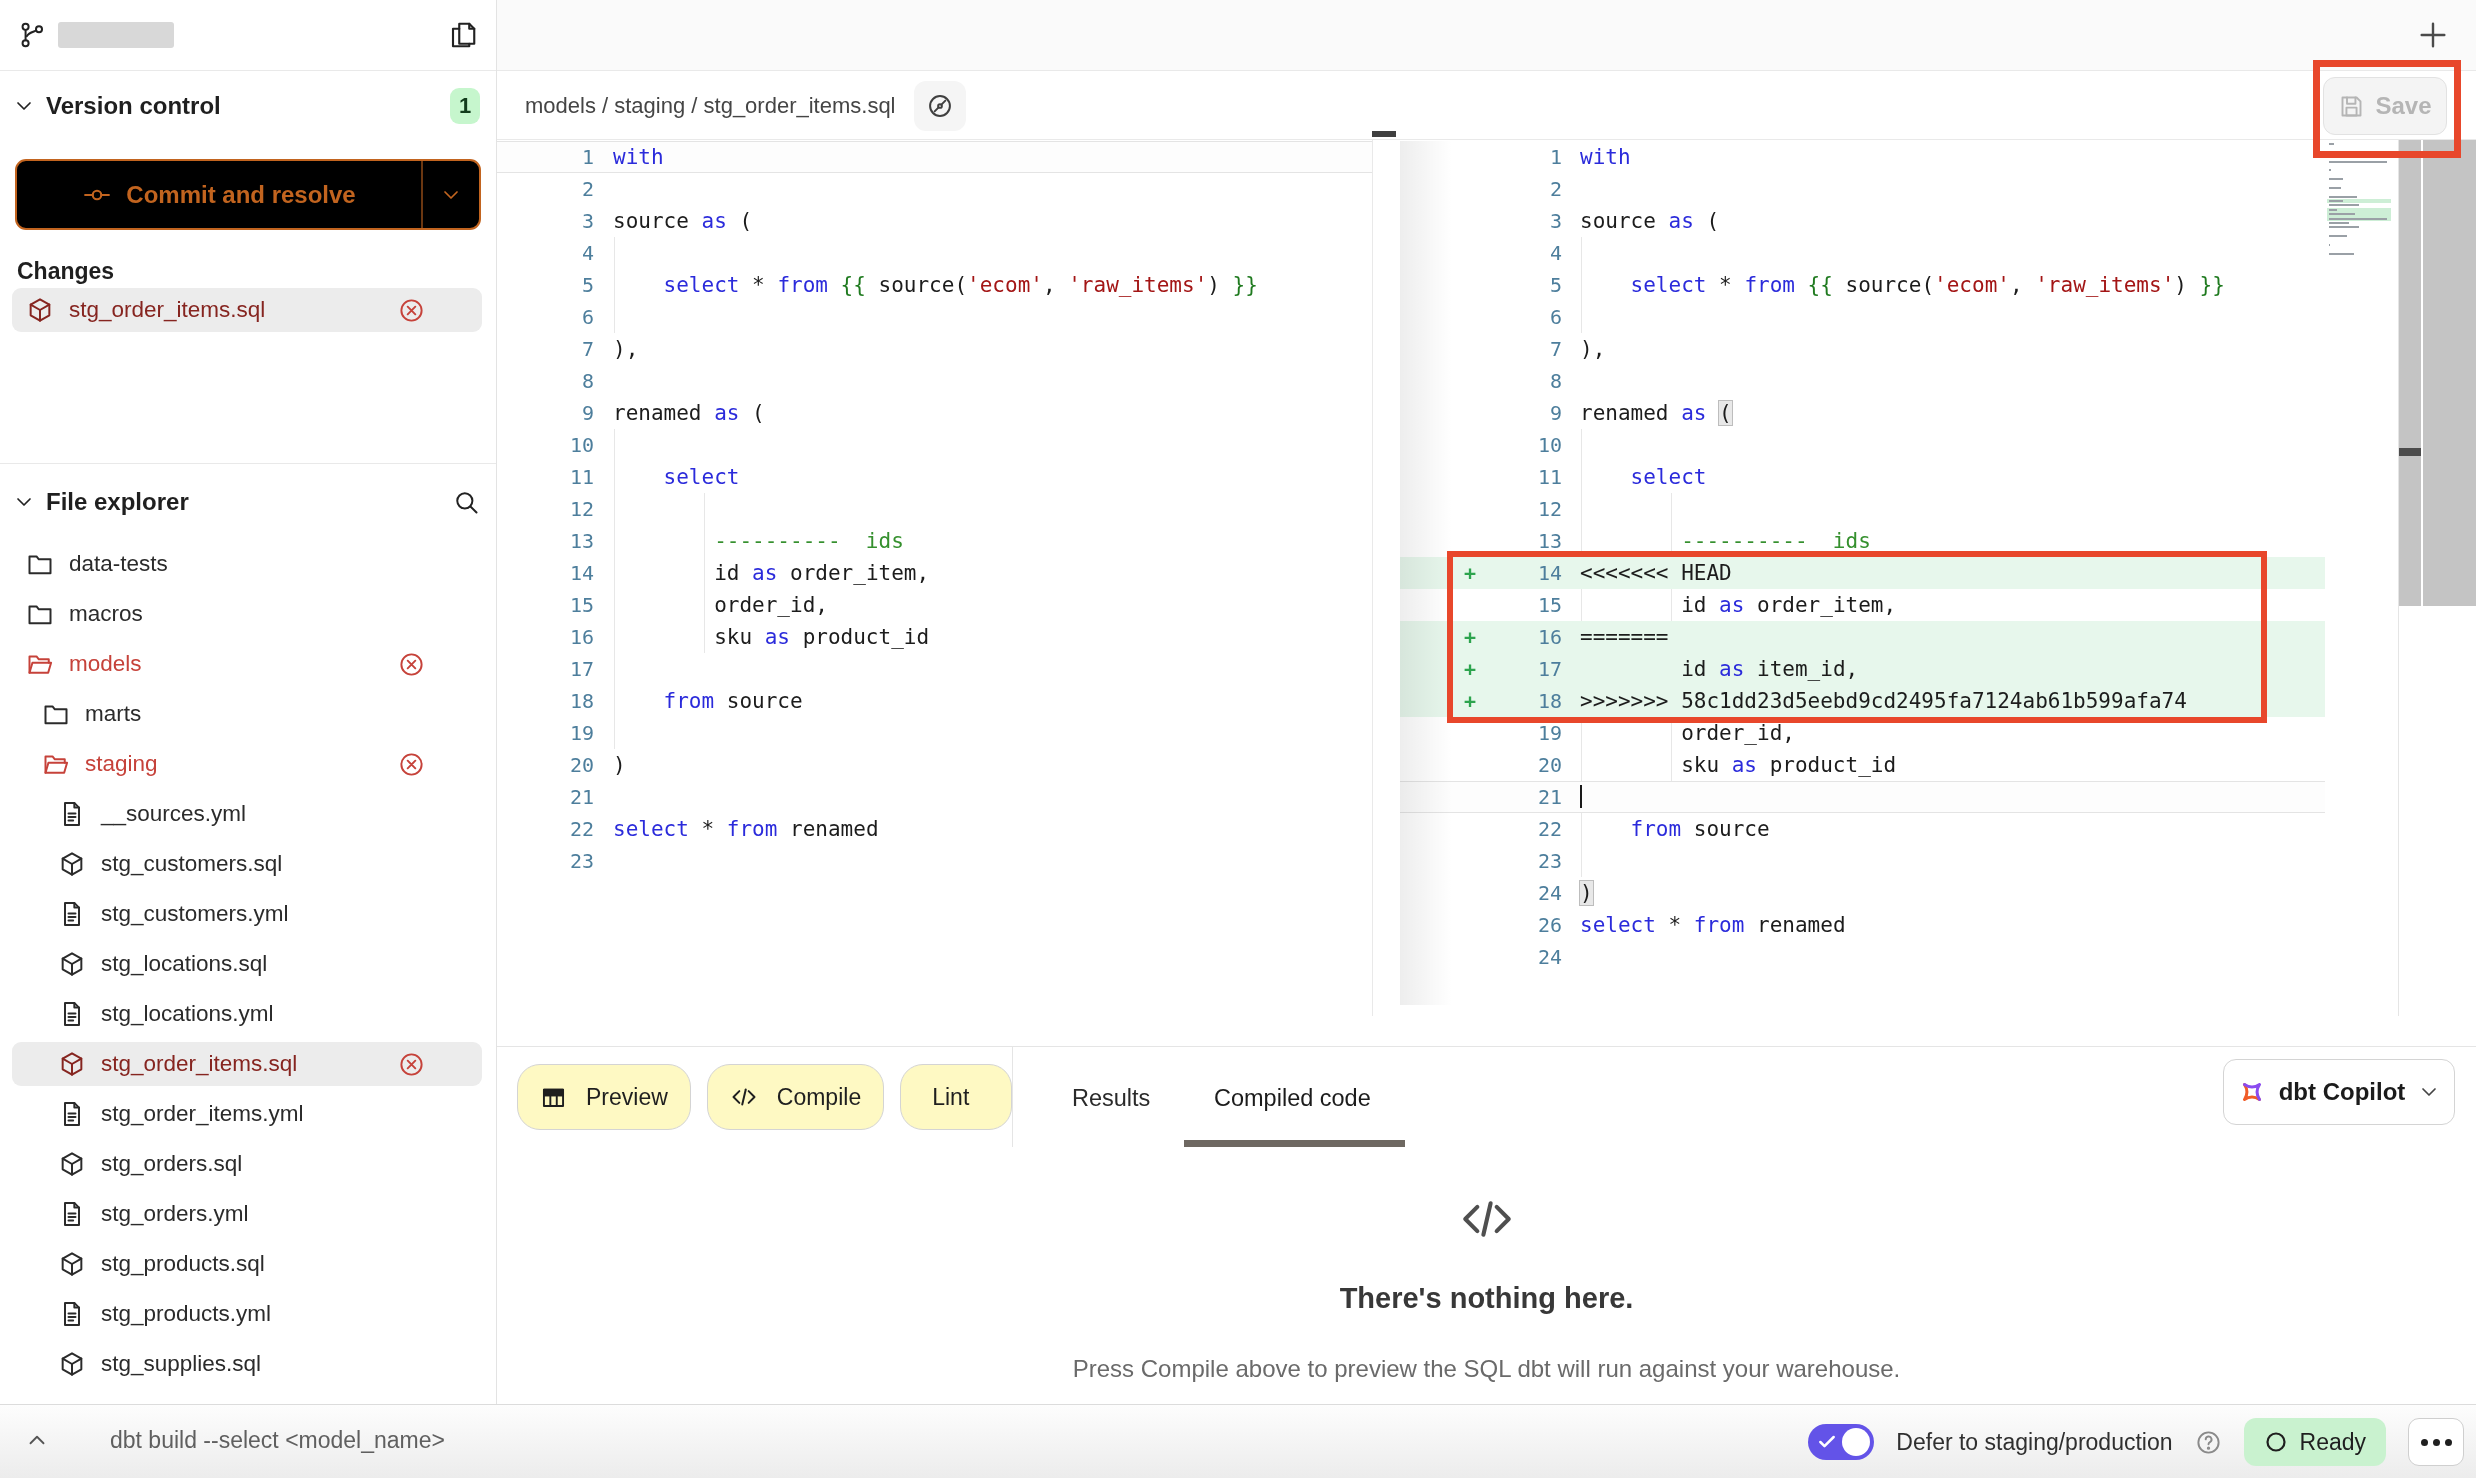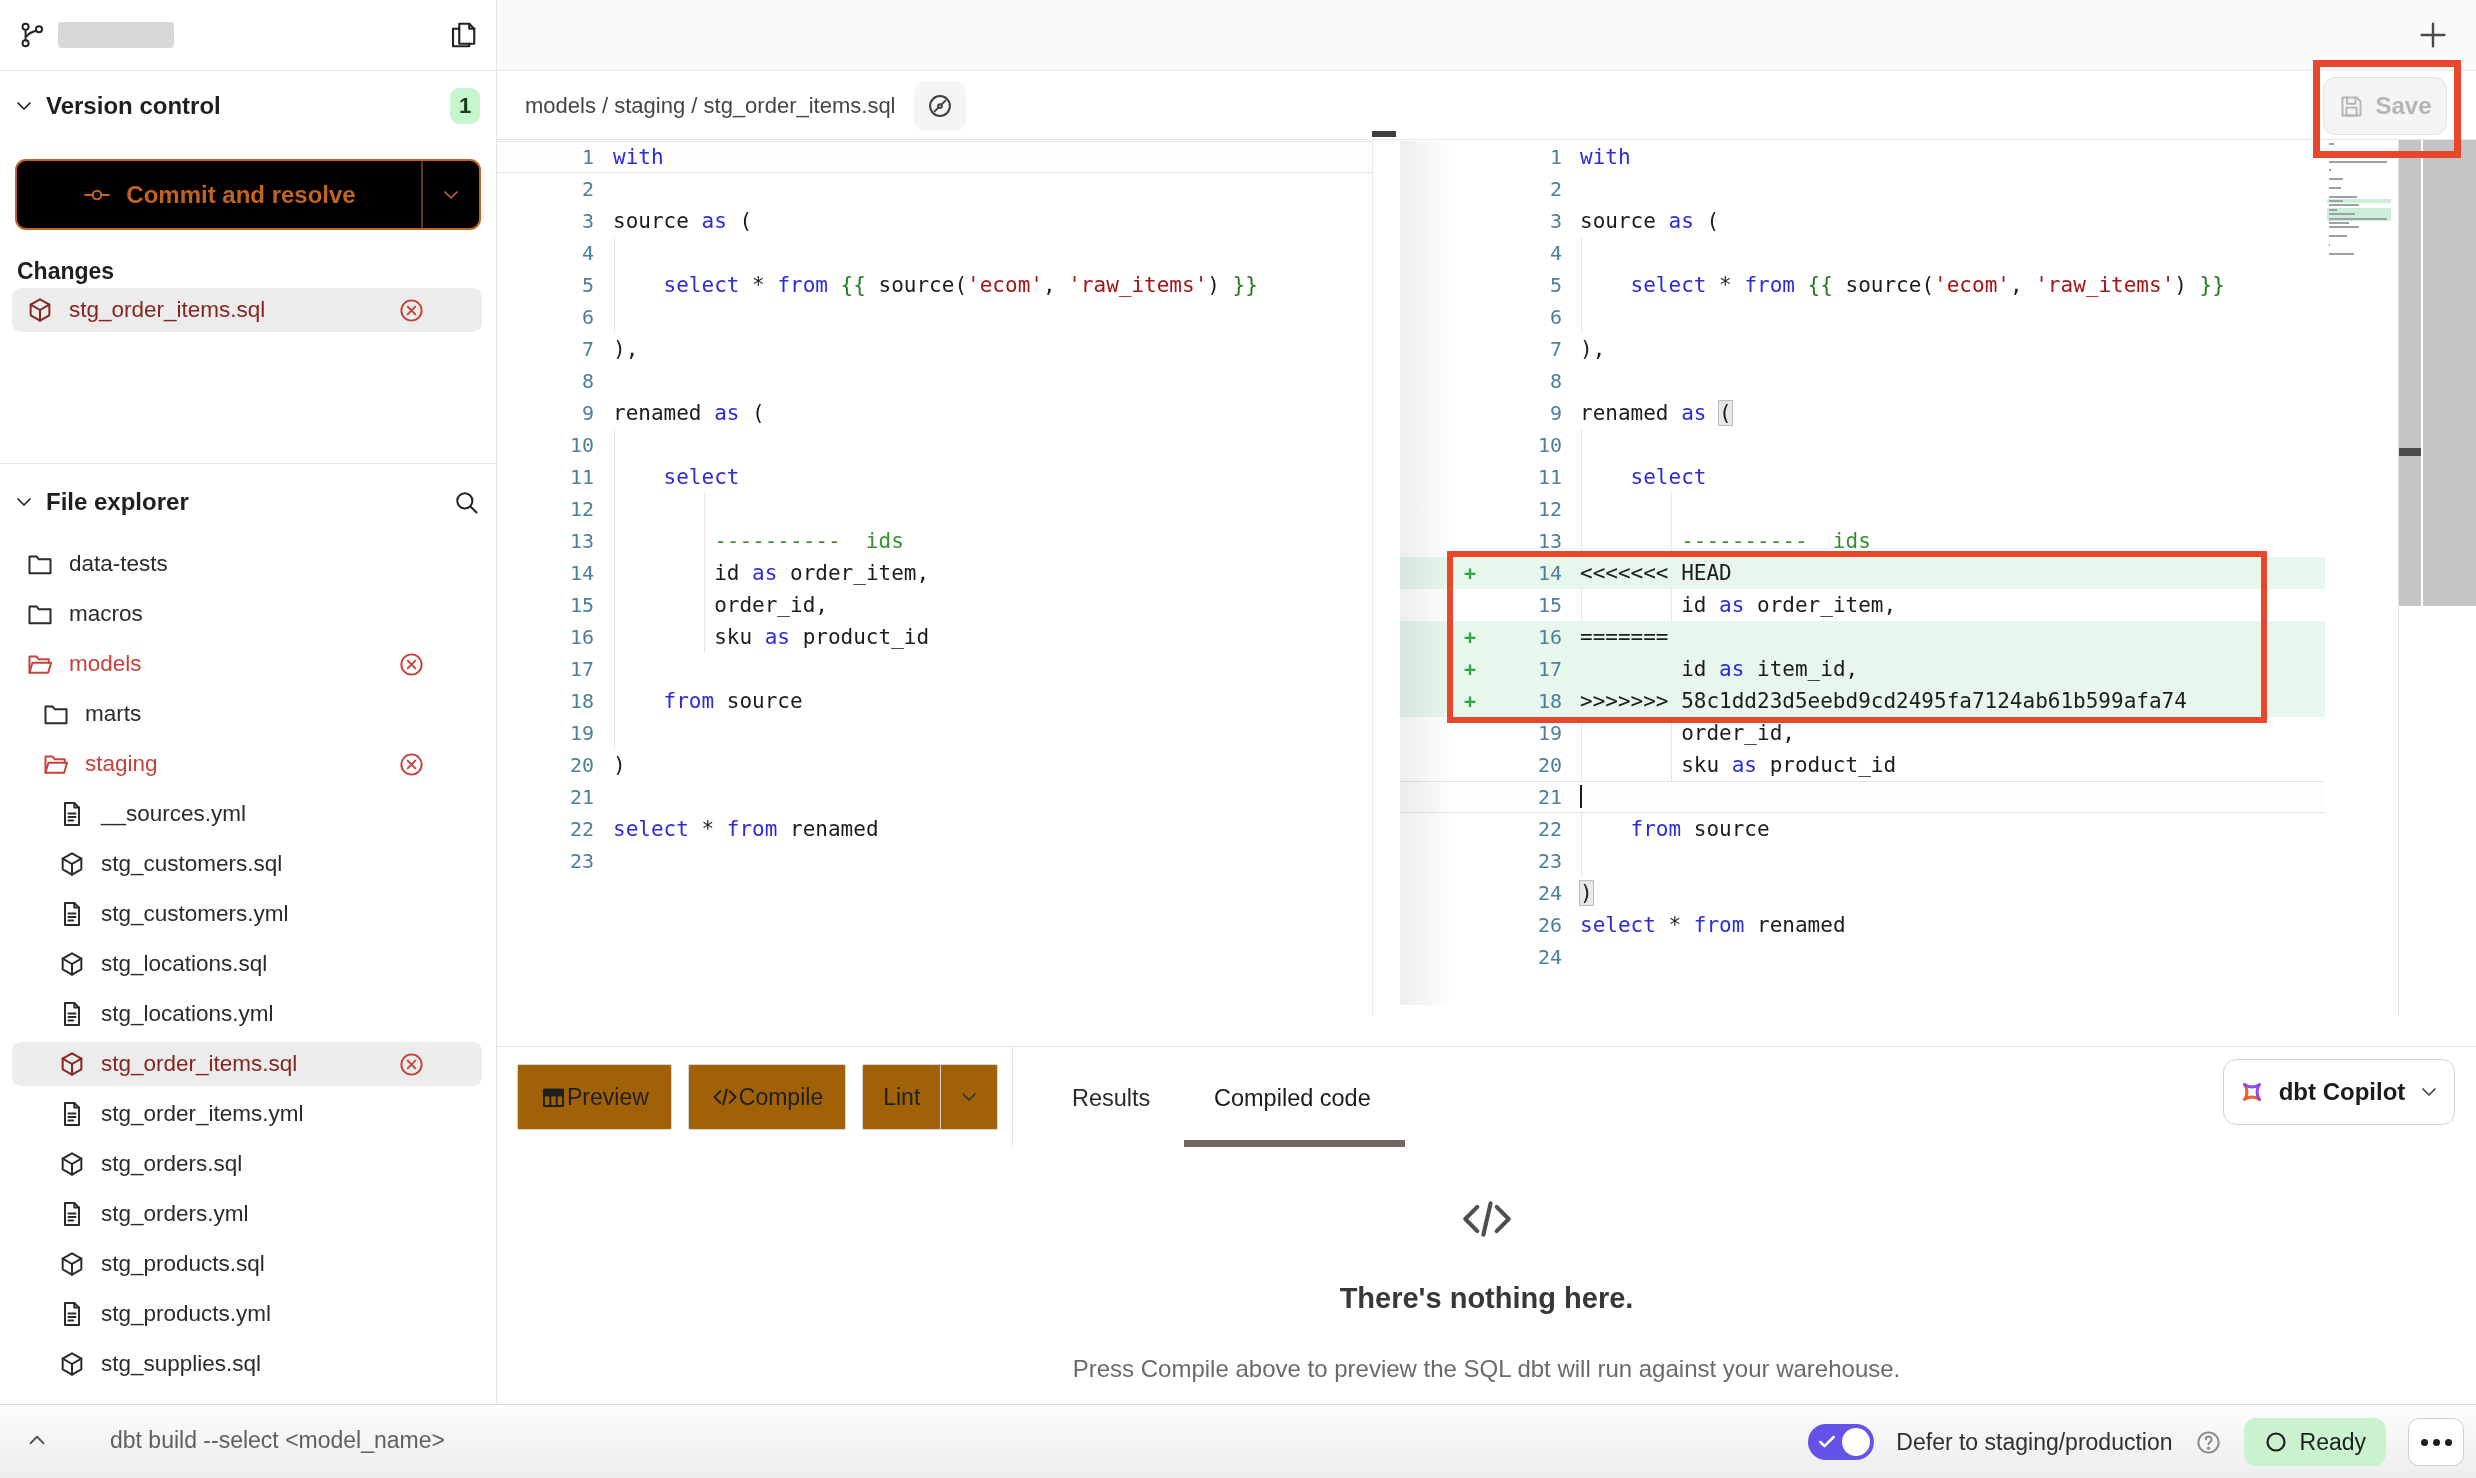--- a/index.html
+++ b/index.html
@@ -74,22 +74,22 @@
   .mm-row{position:relative;height:4.4px}
   .mm-row.conf{background:#cdeed6}
   .mm-bar{position:absolute;left:2px;top:1px;height:2px;background:#9aa0a6}
   .scroll-narrow{position:absolute;left:2399px;top:140px;width:22px;height:466px;background:#c4c4c4}
   .scroll-thumb-dark{position:absolute;left:2399px;top:448px;width:22px;height:8px;background:#4c4c4c;z-index:2}
   .scroll-wide{position:absolute;left:2423px;top:140px;width:53px;height:466px;background:#c4c4c4}
 
   
   .panel-divider{position:absolute;left:497px;top:1046px;right:0;height:1px;background:#e5e5e5}
   .toolbar{position:absolute;left:497px;top:1047px;width:516px;height:100px;border-right:1px solid #e5e5e5;display:flex;align-items:center;gap:16px;padding-left:20px}
-  .tb-btn{height:66px;border:1px solid #d4d4d4;border-radius:2px;background:#a16207;display:flex;align-items:center;gap:0;padding:0 22px;font-size:23px;font-weight:500;color:#1f1f1f;cursor:pointer}
-  .tb-split{padding:0;overflow:hidden}
+  .tb-btn{height:66px;border:1px solid #d4d4d4;border-radius:23px;background:#fef9c3;display:flex;align-items:center;gap:19px;padding:0 22px;font-size:23px;font-weight:500;color:#1f1f1f;cursor:pointer}
+  .tb-split{padding:11px;overflow:hidden}
   .tb-split .seg{display:flex;align-items:center;gap:12px;padding:0 20px;height:100%}
   .tb-split .sep{width:1px;height:100%;background:#d4d4d4}
   .tb-split .caret-seg{padding:0 16px;display:flex;align-items:center;height:100%;color:#333}
   .res-tab{position:absolute;top:1085px;font-size:23.5px;color:#1c1c1c;cursor:pointer}
   .res-tab.results{left:1072px;font-weight:400;color:#2a2a2a}
   .res-tab.compiled{left:1214px;font-weight:500}
   .tab-underline{position:absolute;left:1184px;top:1140px;width:221px;height:7px;background:#6e6861}
   .copilot-btn{position:absolute;left:2223px;top:1059px;width:232px;height:66px;border:1px solid #d4d4d4;border-radius:13px;background:#fff;display:flex;align-items:center;justify-content:center;gap:12px;font-size:24px;font-weight:600;color:#1b1b1b;cursor:pointer}
   .copilot-btn .chev{color:#444;display:flex}
 

